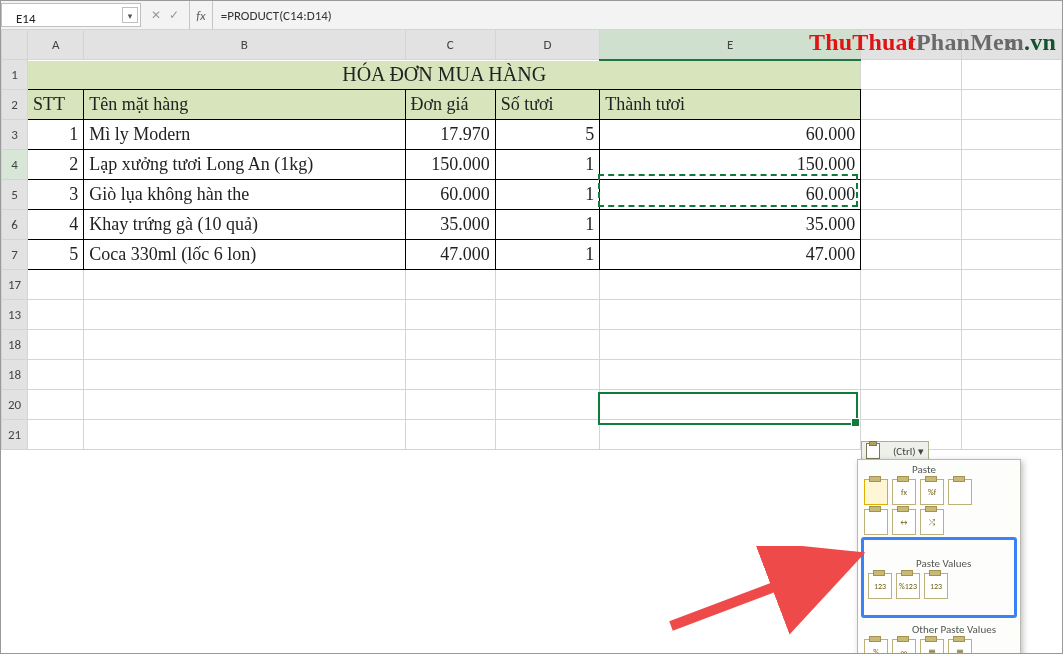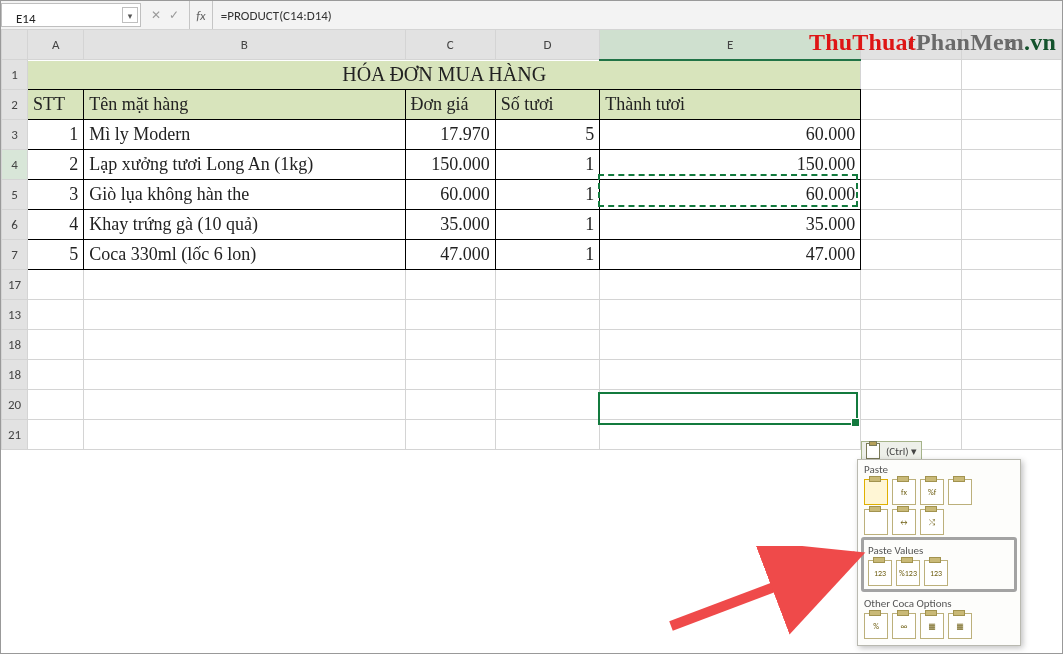--- a/index.html
+++ b/index.html
@@ -58,31 +58,31 @@
   th.row.copy{background:#d8e6d8;}
 
   
   .sel-rect{position:absolute;border:2px solid #137a3e;pointer-events:none;box-sizing:border-box;}
   .sel-rect .handle{position:absolute;right:-4px;bottom:-4px;width:7px;height:7px;background:#137a3e;border:1px solid #fff;}
 
   
   .copy-rect{position:absolute;border:2px dashed #137a3e;pointer-events:none;box-sizing:border-box;}
 
   
-  .ctrl-chip{position:absolute;display:flex;align-items:center;gap:6px;font-size:11px;color:#444;background:#eef0ea;border:1px solid #a6b48a;padding:1px 4px;cursor:pointer;}
+  .ctrl-chip{position:absolute;display:flex;align-items:center;gap:13px;font-size:11px;color:#444;background:#eef0ea;border:1px solid #a6b48a;padding:1px 4px;cursor:pointer;}
   .ctrl-chip .ic{width:12px;height:14px;border:1px solid #7a7a58;background:linear-gradient(#fff,#fff);position:relative;}
   .ctrl-chip .ic:before{content:"";position:absolute;top:-3px;left:2px;width:6px;height:3px;border:1px solid #7a7a58;background:#b5a05a;}
 
   .paste-pop{position:absolute;width:162px;background:#fdfdfb;border:1px solid #b9b9b0;box-shadow:2px 2px 6px rgba(0,0,0,.25);font-size:11px;color:#555;padding-bottom:4px;}
-  .paste-pop .sect{padding:3px 6px 1px;}
+  .paste-pop .sect{padding:3px 6px 1px;margin-left:48px;}
   .paste-pop .row-ic{display:flex;gap:4px;padding:2px 6px;}
   .pic{width:22px;height:24px;border:1px solid #bcb07b;background:#fff;position:relative;display:flex;align-items:center;justify-content:center;font-size:8px;color:#6e5e12;flex:0 0 auto;}
   .pic.sel{background:#fff6d5;border-color:#e0b000;}
   .pic:before{content:"";position:absolute;top:-4px;left:4px;width:10px;height:4px;border:1px solid #a2934f;background:#c9b977;}
-  .hl-box{border:3px solid #a3a3a3;border-radius:3px;margin:0 3px 2px;padding:1px 2px;}
+  .hl-box{border:3px solid #3b82f6;border-radius:3px;margin:0 3px 2px;padding:14px 2px;}
 
   
   .wm{position:absolute;top:28px;right:6px;font-family:Georgia,"Times New Roman",serif;font-weight:700;font-size:24px;color:#6a6a6a;letter-spacing:.2px;}
   .wm .r{color:#de1515;font-weight:900;}
   .wm .g{color:#14532d;}
 
   
   .arrow{position:absolute;pointer-events:none;}
 </style>
 </head>
@@ -300,21 +300,21 @@
       <div class="pic">
           <span>%</span>
           <span>123</span>
         </div>
       <div class="pic">
           <span>123</span>
         </div>
     </div>
   </div>
 
-  <div class="sect">Other Coca Options</div>
+  <div class="sect">Other Paste Values</div>
   <div class="row-ic">
     <div class="pic">
         <span>%</span>
       </div>
     <div class="pic">
         <span>∞</span>
       </div>
     <div class="pic">▦</div>
     <div class="pic">▦</div>
   </div>

